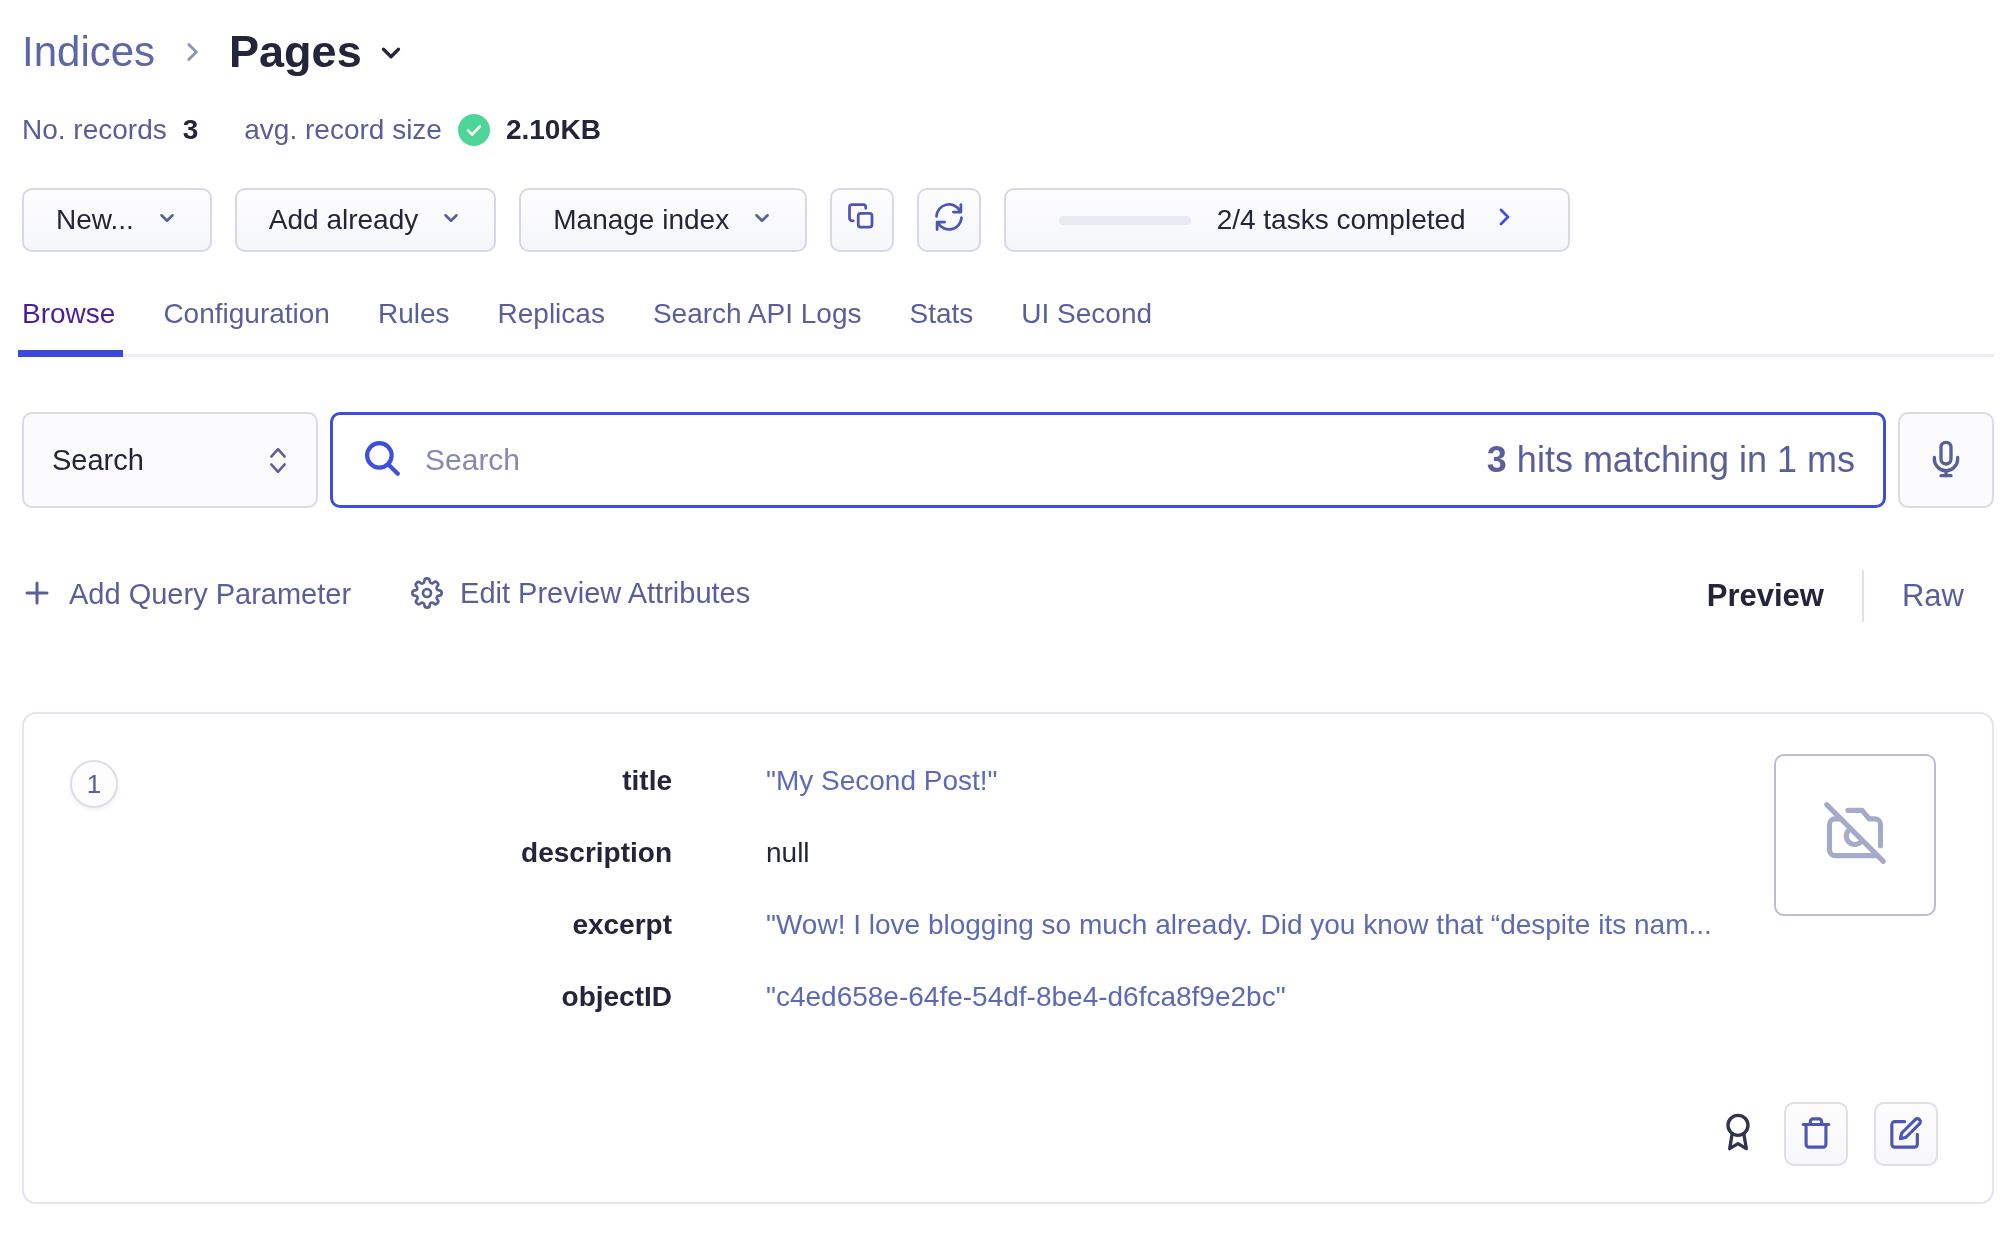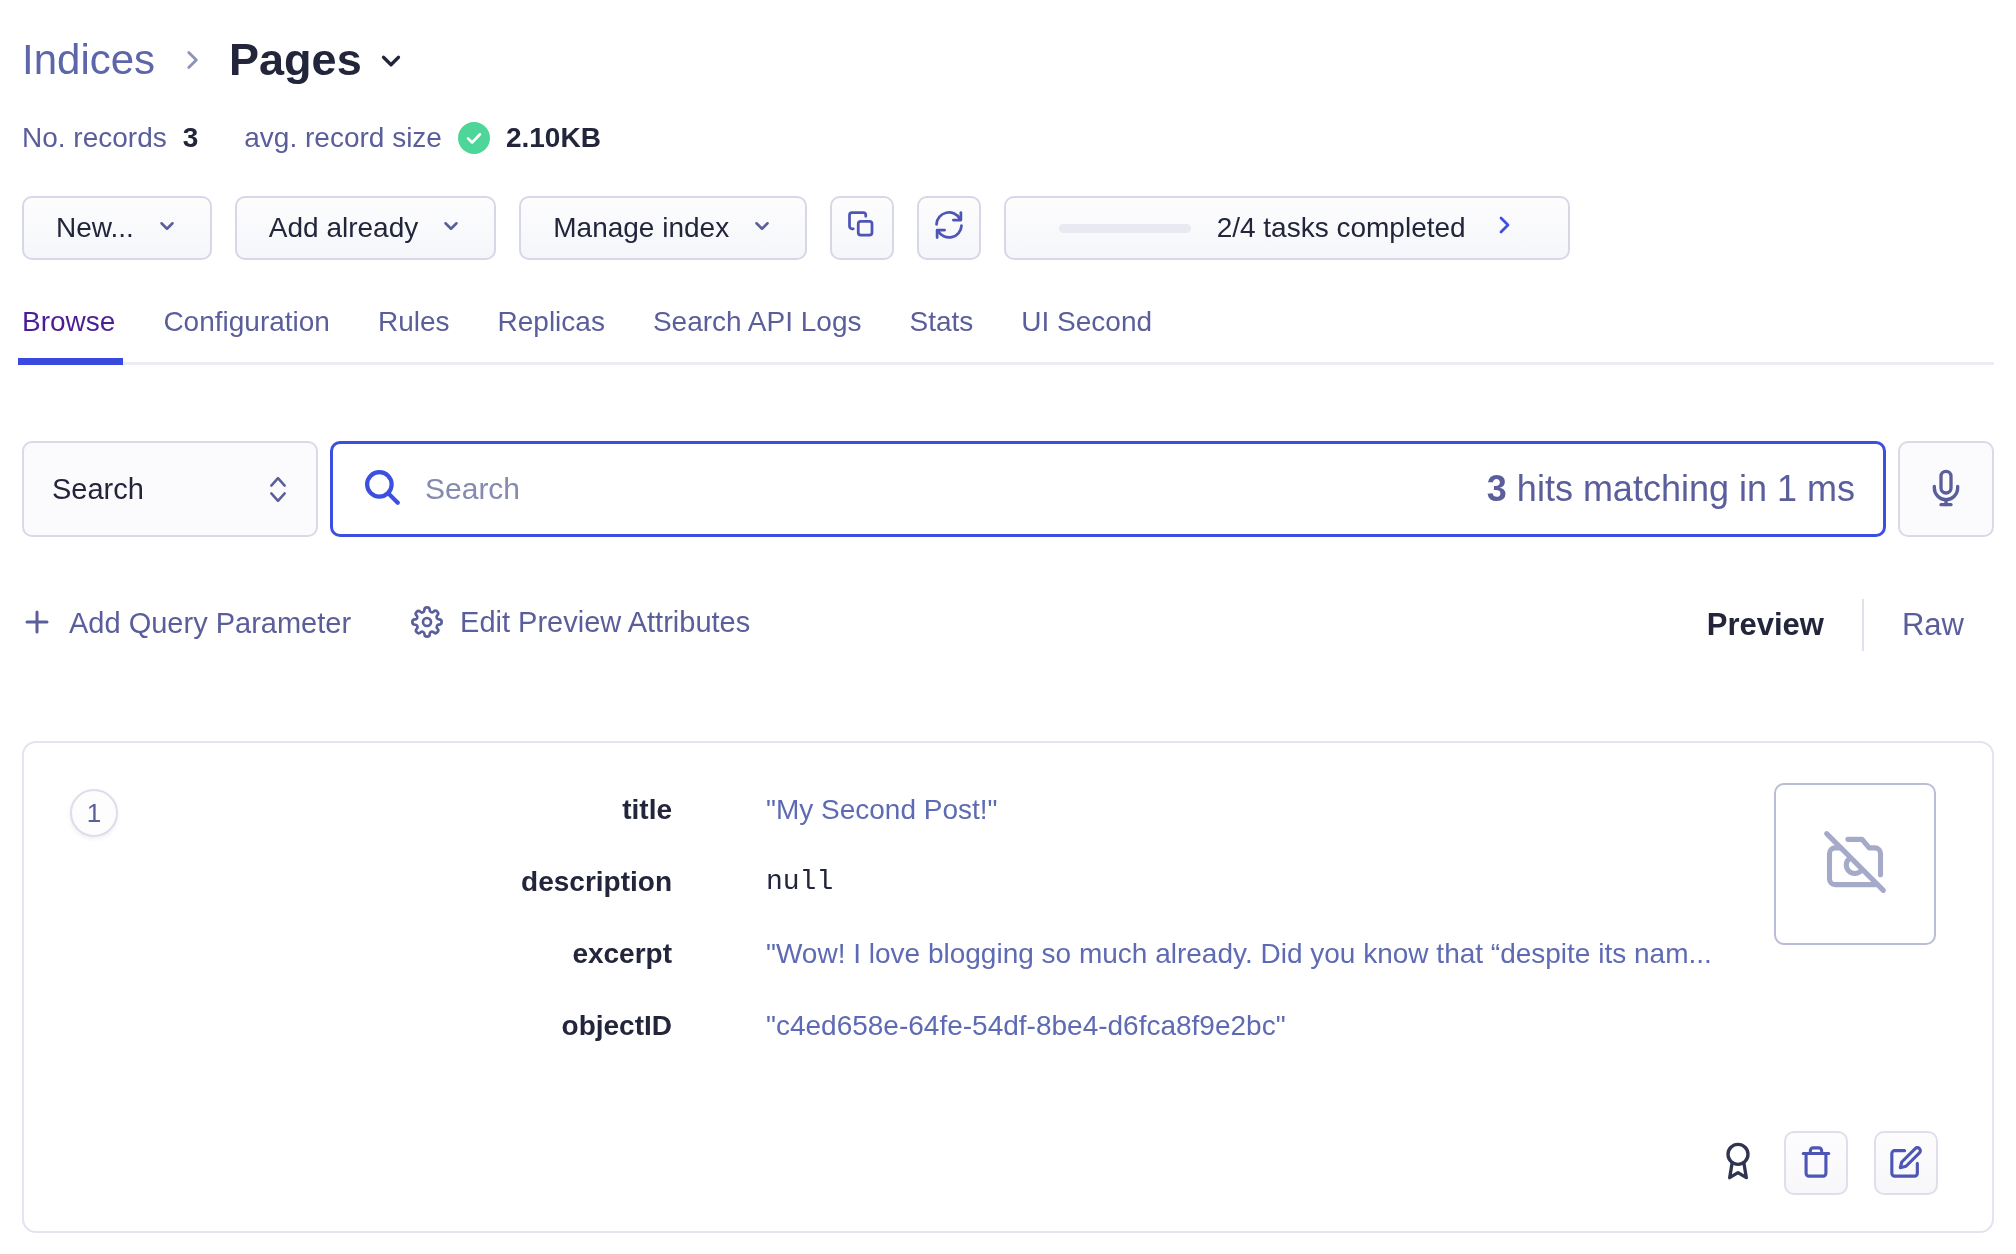--- a/index.html
+++ b/index.html
@@ -3,21 +3,21 @@
 <meta charset="utf-8">
 <style>
   * { box-sizing: border-box; margin: 0; padding: 0; }
   html, body { width: 2016px; height: 1254px; }
   body {
     font-family: "Liberation Sans", sans-serif;
     background: #ffffff;
     color: #23263b;
     overflow: hidden;
   }
-  .page { padding: 8px 22px; width: 2016px; border-radius: 10px; }
+  .page { padding: 0 22px; width: 2016px; border-radius: 10px; }
 
   
   .breadcrumb { display: flex; align-items: center; gap: 24px; padding-top: 26px; }
   .crumb-parent { font-size: 42px; color: #5d66a9; cursor: pointer; }
   .crumb-sep { display: flex; align-items: center; color: #8d92b8; }
   .crumb-current { display: flex; align-items: center; gap: 14px; cursor: pointer; }
   .crumb-current .label { font-size: 45px; font-weight: 700; color: #23263b; }
   .crumb-current svg { margin-top: 6px; }
 
   
@@ -40,21 +40,21 @@
   .track { width: 132px; height: 9px; border-radius: 5px; background: #e8e9f1; overflow: hidden; }
   .fill { width: 50%; height: 100%; background: #3c4fe0; border-radius: 5px; }
 
   
   .tabs { display: flex; gap: 48px; margin-top: 46px; font-size: 28px; color: #5a5e9a; border-bottom: 3px solid #ecedf4; padding-bottom: 24px; }
   .tab { position: relative; cursor: pointer; white-space: nowrap; }
   .tab.active { color: #4c1d95; font-weight: 500; }
   .tab.active::after { content: ""; position: absolute; left: -4px; right: -8px; bottom: -27px; height: 7px; background: #3a49dd; }
 
   
-  .search-row { margin-top: 76px; display: flex; gap: 12px; height: 96px; }
+  .search-row { margin-top: 55px; display: flex; gap: 12px; height: 96px; }
   .scope-select {
     width: 296px; border: 2px solid #d9dae8; border-radius: 10px; background: #fbfbfd;
     display: flex; align-items: center; justify-content: space-between; padding: 0 28px;
     font-size: 29px; color: #23263b; cursor: pointer; flex-shrink: 0;
   }
   .chevrons { display: flex; flex-direction: column; gap: 3px; color: #5a5e9a; }
   .search-box {
     flex: 1; border: 3px solid #3c4fe0; border-radius: 10px;
     display: flex; align-items: center; padding: 0 28px; gap: 22px; background: #fff;
   }
@@ -77,21 +77,21 @@
   .card { margin-top: 90px; position: relative; height: 492px; border: 2px solid #e2e4ef; border-radius: 14px; background: #fff; }
   .record-badge {
     position: absolute; left: 46px; top: 46px; width: 48px; height: 48px; border-radius: 50%;
     border: 2px solid #dcdeea; background: #fdfdfe; box-shadow: 0 2px 4px rgba(35,38,59,.07);
     display: flex; align-items: center; justify-content: center; font-size: 26px; color: #5a5e9a;
   }
   .fields { position: absolute; top: 50px; left: 0; right: 230px; }
   .field-row { display: flex; align-items: flex-start; margin-bottom: 38px; line-height: 34px; }
   .field-key { width: 648px; text-align: right; font-weight: 700; font-size: 28px; color: #23263b; flex-shrink: 0; }
   .field-value { margin-left: 94px; font-size: 28px; color: #5e6ab3; white-space: nowrap; overflow: hidden; max-width: 1010px; }
-  .field-value.plain { color: #23263b; font-family: Liberation Mono, monospace; }
+  .field-value.plain { color: #23263b; }
   .thumb {
     position: absolute; top: 40px; right: 56px; width: 162px; height: 162px;
     border: 2px solid #b9bdd8; border-radius: 10px;
     display: flex; align-items: center; justify-content: center;
   }
   .actions { position: absolute; right: 54px; bottom: 36px; display: flex; align-items: center; gap: 26px; }
   .plain-icon-btn { display: flex; align-items: center; justify-content: center; cursor: pointer; }
   .icon-btn {
     width: 64px; height: 64px; border: 2px solid #dddfeb; border-radius: 10px;
     background: linear-gradient(180deg, #fdfdfe, #f7f7fb);

